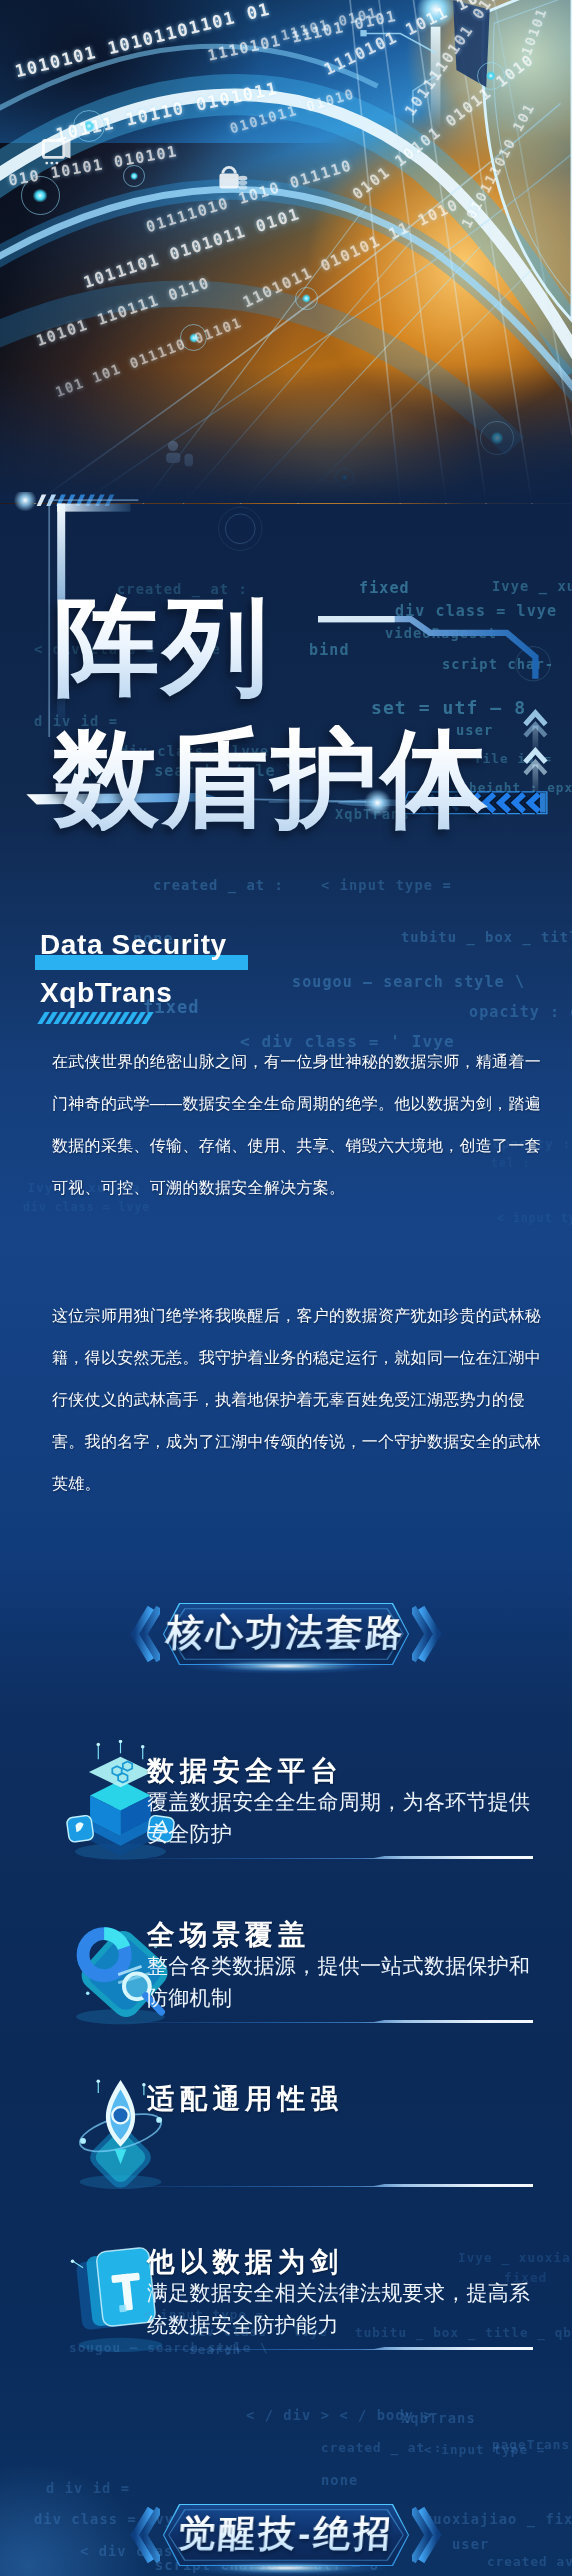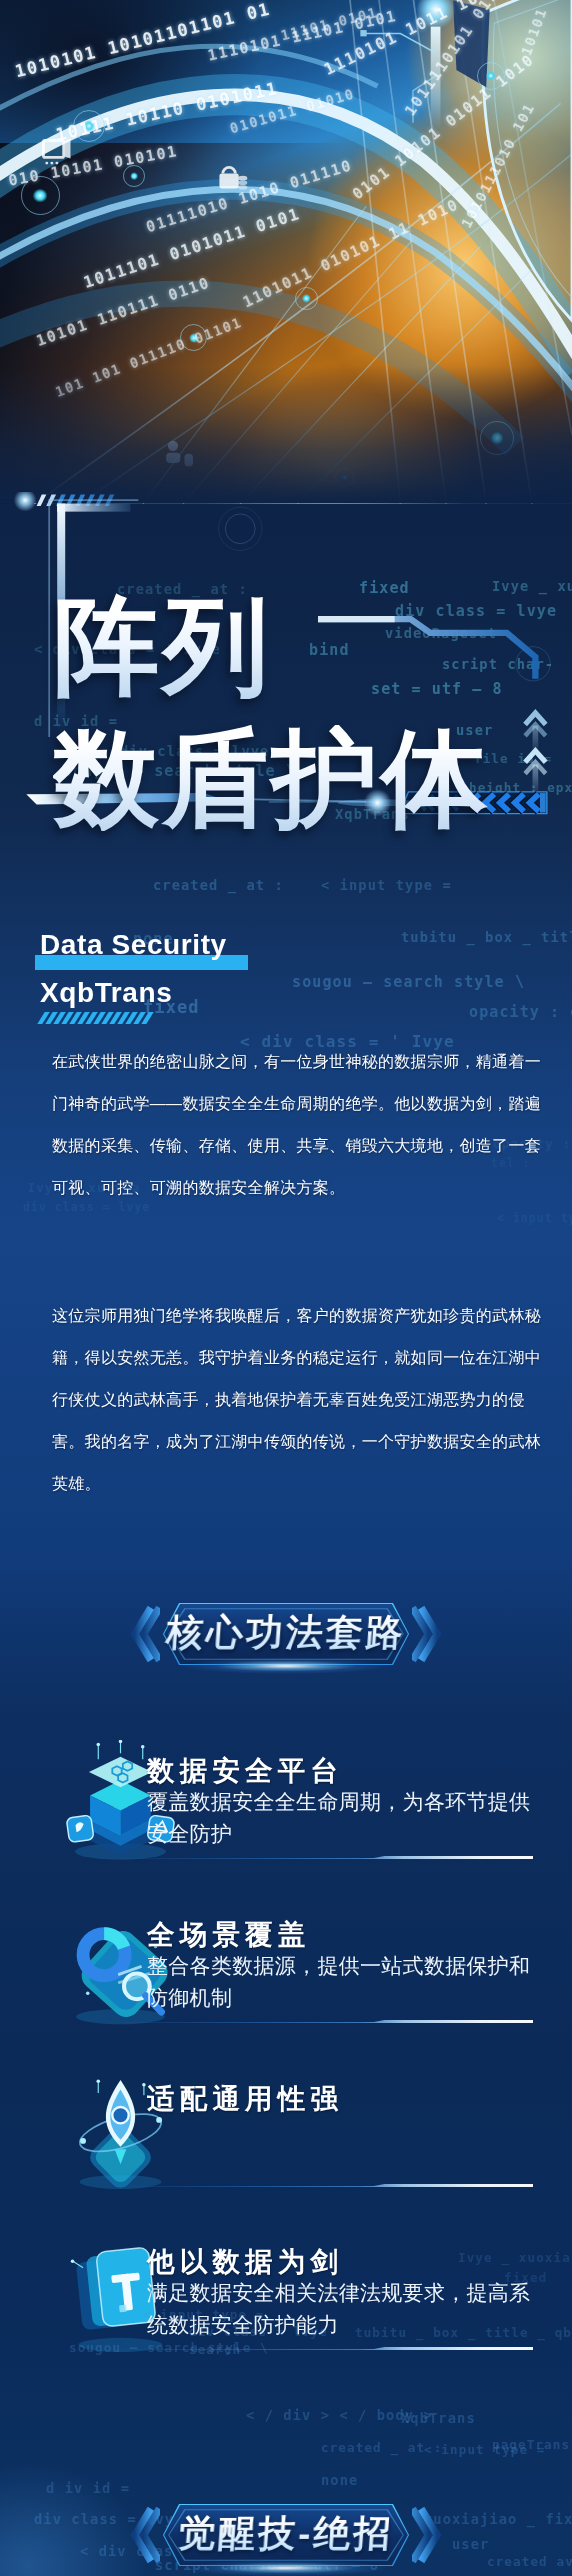--- a/index.html
+++ b/index.html
@@ -440,21 +440,21 @@
 
   <div class="abs" style="left:-92px;top:2462px;width:240px;height:206px;border-radius:50%;
               background:radial-gradient(closest-side,rgba(70,150,230,.35),rgba(70,150,230,0));"></div>
 
   <div id="code-layer">
       <span class="code-word" style="left: 359px; top: 579px; font-size: 15px; opacity: 0.5; color: rgb(87, 184, 216);">fixed</span>
       <span class="code-word" style="left: 395px; top: 602px; font-size: 15px; opacity: 0.45; color: rgb(87, 184, 216);">div class = lvye</span>
       <span class="code-word" style="left: 385px; top: 625px; font-size: 13.7px; opacity: 0.4; color: rgb(87, 184, 216);">videoRageset</span>
       <span class="code-word" style="left: 309px; top: 641px; font-size: 15px; opacity: 0.45; color: rgb(87, 184, 216);">bind</span>
       <span class="code-word" style="left: 442px; top: 656px; font-size: 13.7px; opacity: 0.45; color: rgb(87, 184, 216);">script char-</span>
-      <span class="code-word" style="left: 371px; top: 680px; font-size: 15px; opacity: 0.5; color: rgb(87, 184, 216);">set = utf — 8</span>
+      <span class="code-word" style="left: 371px; top: 697px; font-size: 18px; opacity: 0.5; color: rgb(87, 184, 216);">set = utf — 8</span>
       <span class="code-word" style="left: 492px; top: 578px; font-size: 13.7px; opacity: 0.4; color: rgb(87, 184, 216);">Ivye _ xuoxia</span>
       <span class="code-word" style="left: 456px; top: 722px; font-size: 13.7px; opacity: 0.45; color: rgb(87, 184, 216);">user</span>
       <span class="code-word" style="left: 469px; top: 780px; font-size: 12.6px; opacity: 0.4; color: rgb(87, 184, 216);">height : epx</span>
       <span class="code-word" style="left: 474px; top: 751px; font-size: 12.6px; opacity: 0.35; color: rgb(87, 184, 216);">file id =</span>
       <span class="code-word" style="left: 63px; top: 762px; font-size: 15px; opacity: 0.35; color: rgb(87, 184, 216);">sougou — search style \</span>
       <span class="code-word" style="left: 120px; top: 743px; font-size: 13.7px; opacity: 0.3; color: rgb(87, 184, 216);">div class = lvye</span>
       <span class="code-word" style="left: 335px; top: 806px; font-size: 13.7px; opacity: 0.35; color: rgb(87, 184, 216);">XqbTrans</span>
       <span class="code-word" style="left: 117px; top: 581px; font-size: 13.7px; opacity: 0.25; color: rgb(87, 184, 216);">created _ at :</span>
       <span class="code-word" style="left: 34px; top: 713px; font-size: 13.7px; opacity: 0.3; color: rgb(87, 184, 216);">d iv id =</span>
       <span class="code-word" style="left: 34px; top: 641px; font-size: 13.7px; opacity: 0.25; color: rgb(87, 184, 216);">&lt; div class = ' Ivye</span>

